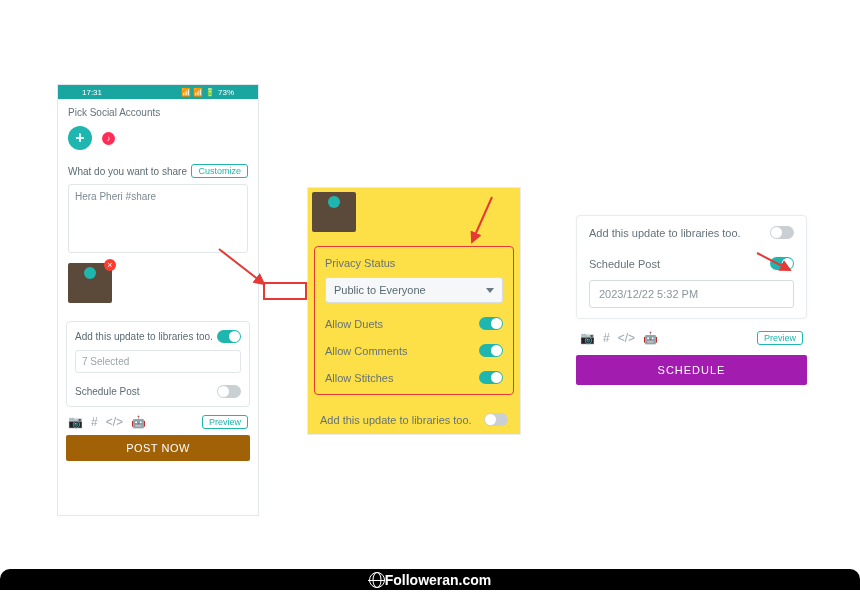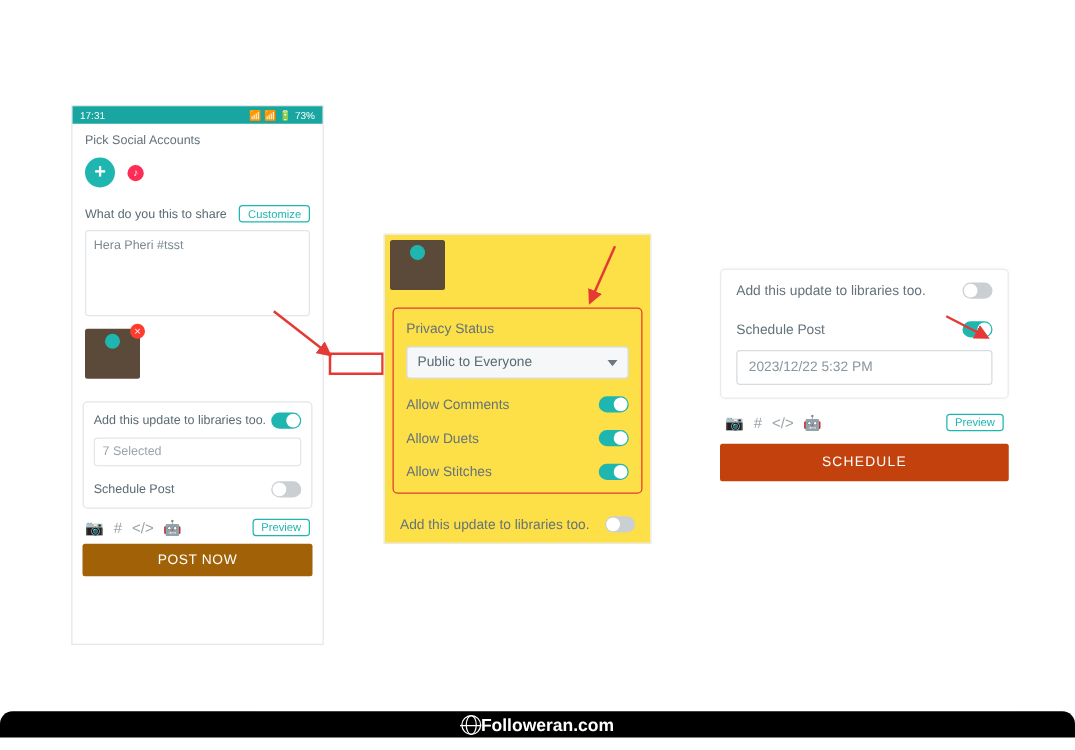--- a/index.html
+++ b/index.html
@@ -4,21 +4,21 @@
 <style>
   html,body{margin:0;padding:0;width:860px;height:600px;background:#fff;font-family:Arial,Helvetica,sans-serif;color:#5a6b73;overflow:hidden}
   body{position:relative}
   .device-base{position:absolute;left:0;right:0;bottom:10px;height:21px;background:#000;border-radius:10px 10px 0 0}
   .footer-label{position:absolute;left:0;right:0;bottom:12px;text-align:center;color:#fff;font-weight:600;font-size:14px;z-index:5;display:flex;align-items:center;justify-content:center;gap:0}
   .globe{width:14px;height:14px;border:1.5px solid #fff;border-radius:50%;position:relative;display:inline-block}
   .globe::before{content:"";position:absolute;top:-1.5px;left:50%;width:7px;height:14px;border:1.5px solid #fff;border-radius:50%;transform:translateX(-50%)}
   .globe::after{content:"";position:absolute;top:50%;left:-1.5px;right:-1.5px;height:0;border-top:1.5px solid #fff}
   
   .phone{position:absolute;left:58px;top:85px;width:200px;height:430px;background:#fff;box-shadow:0 0 0 1px #e3e7ea;font-size:10px}
-  .statusbar{height:14px;background:#1aa6a0;color:#fff;display:flex;justify-content:space-between;align-items:center;padding:0 6px;font-size:8px}
+  .statusbar{height:14px;background:#1aa6a0;color:#fff;display:flex;justify-content:space-between;align-items:center;padding:0 24px;font-size:8px}
   .appbar{height:26px;background:#1aa6a0;color:#fff;display:flex;align-items:center;gap:8px;padding:0 8px;font-size:11px}
   .back{display:inline-block;width:8px;height:8px;border-left:2px solid #fff;border-bottom:2px solid #fff;transform:rotate(45deg)}
   .sec{padding:8px 10px}
   .sec-title{font-size:10px;color:#64727a}
   .acct-row{display:flex;align-items:center;gap:6px;margin-top:8px}
   .circle-btn{width:24px;height:24px;border-radius:50%;background:#1fb6b0;color:#fff;display:flex;align-items:center;justify-content:center;font-size:16px;font-weight:bold}
   .tiktok-dot{width:13px;height:13px;border-radius:50%;background:#ff2d55;display:flex;align-items:center;justify-content:center;color:#fff;font-size:8px;margin-left:4px}
   .share-row{display:flex;justify-content:space-between;align-items:center;margin-top:14px}
   .pill{border:1px solid #1fb6b0;border-radius:3px;color:#1fb6b0;font-size:9px;padding:1px 6px}
   .textbox{margin-top:6px;height:55px;border:1px solid #e1e6e9;border-radius:3px;padding:6px;font-size:10px;color:#7c8a92}
@@ -46,41 +46,41 @@
   .caret{width:0;height:0;border-left:4px solid transparent;border-right:4px solid transparent;border-top:5px solid #6b7880}
   .opt-row{display:flex;justify-content:space-between;align-items:center;margin-top:14px;font-size:11px}
   .p2-lib{display:flex;justify-content:space-between;align-items:center;padding:10px 12px 8px 12px;font-size:11px}
   
   .panel3{position:absolute;left:576px;top:215px;width:231px;font-size:11px;color:#64727a}
   .p3-card{background:#fff;border:1px solid #e8ecef;border-radius:4px;padding:10px 12px;box-shadow:0 0 3px rgba(0,0,0,.04)}
   .p3-row{display:flex;justify-content:space-between;align-items:center}
   .p3-row + .p3-row{margin-top:18px}
   .dt-input{margin-top:10px;border:1px solid #d6dce0;border-radius:3px;padding:7px 9px;color:#8a969d;font-size:11px}
   .p3-bar{display:flex;justify-content:space-between;align-items:center;margin-top:12px;padding:0 4px}
-  .schedule-btn{margin-top:10px;height:30px;background:#c2410c;color:#fff;letter-spacing:1px;font-size:11px;display:flex;align-items:center;justify-content:center;border-radius:2px}
+  .schedule-btn{margin-top:10px;height:30px;background:#a21caf;color:#fff;letter-spacing:1px;font-size:11px;display:flex;align-items:center;justify-content:center;border-radius:2px}
 </style>
 </head>
 <body>
 
 <div class="phone">
   <div class="statusbar">
     <span>17:31</span>
     <span>📶 📶 🔋 73%</span>
   </div>
   <div class="sec">
     <div class="sec-title">Pick Social Accounts</div>
     <div class="acct-row">
       <div class="circle-btn">+</div>
       <div class="tiktok-dot">♪</div>
     </div>
     <div class="share-row">
-      <span>What do you this to share</span>
+      <span>What do you want to share</span>
       <span class="pill">Customize</span>
     </div>
-    <div class="textbox">Hera Pheri #tsst</div>
+    <div class="textbox">Hera Pheri #share</div>
     <div class="thumb">
       <span class="play"></span>
       <span class="x">×</span>
     </div>
   </div>
   <div class="card">
     <div class="row-sb">
       <span>Add this update to libraries too.</span>
       <span class="toggle t-on"></span>
     </div>
@@ -116,25 +116,25 @@
   <div class="thumb">
     <span class="play"></span>
   </div>
   <div class="p2-card">
     <div>Privacy Status</div>
     <div class="select">
       <span>Public to Everyone</span>
       <span class="caret"></span>
     </div>
     <div class="opt-row">
-      <span>Allow Comments</span>
+      <span>Allow Duets</span>
       <span class="toggle t-on"></span>
     </div>
     <div class="opt-row">
-      <span>Allow Duets</span>
+      <span>Allow Comments</span>
       <span class="toggle t-on"></span>
     </div>
     <div class="opt-row">
       <span>Allow Stitches</span>
       <span class="toggle t-on"></span>
     </div>
   </div>
   <div class="p2-lib">
     <span>Add this update to libraries too.</span>
     <span class="toggle t-off"></span>

